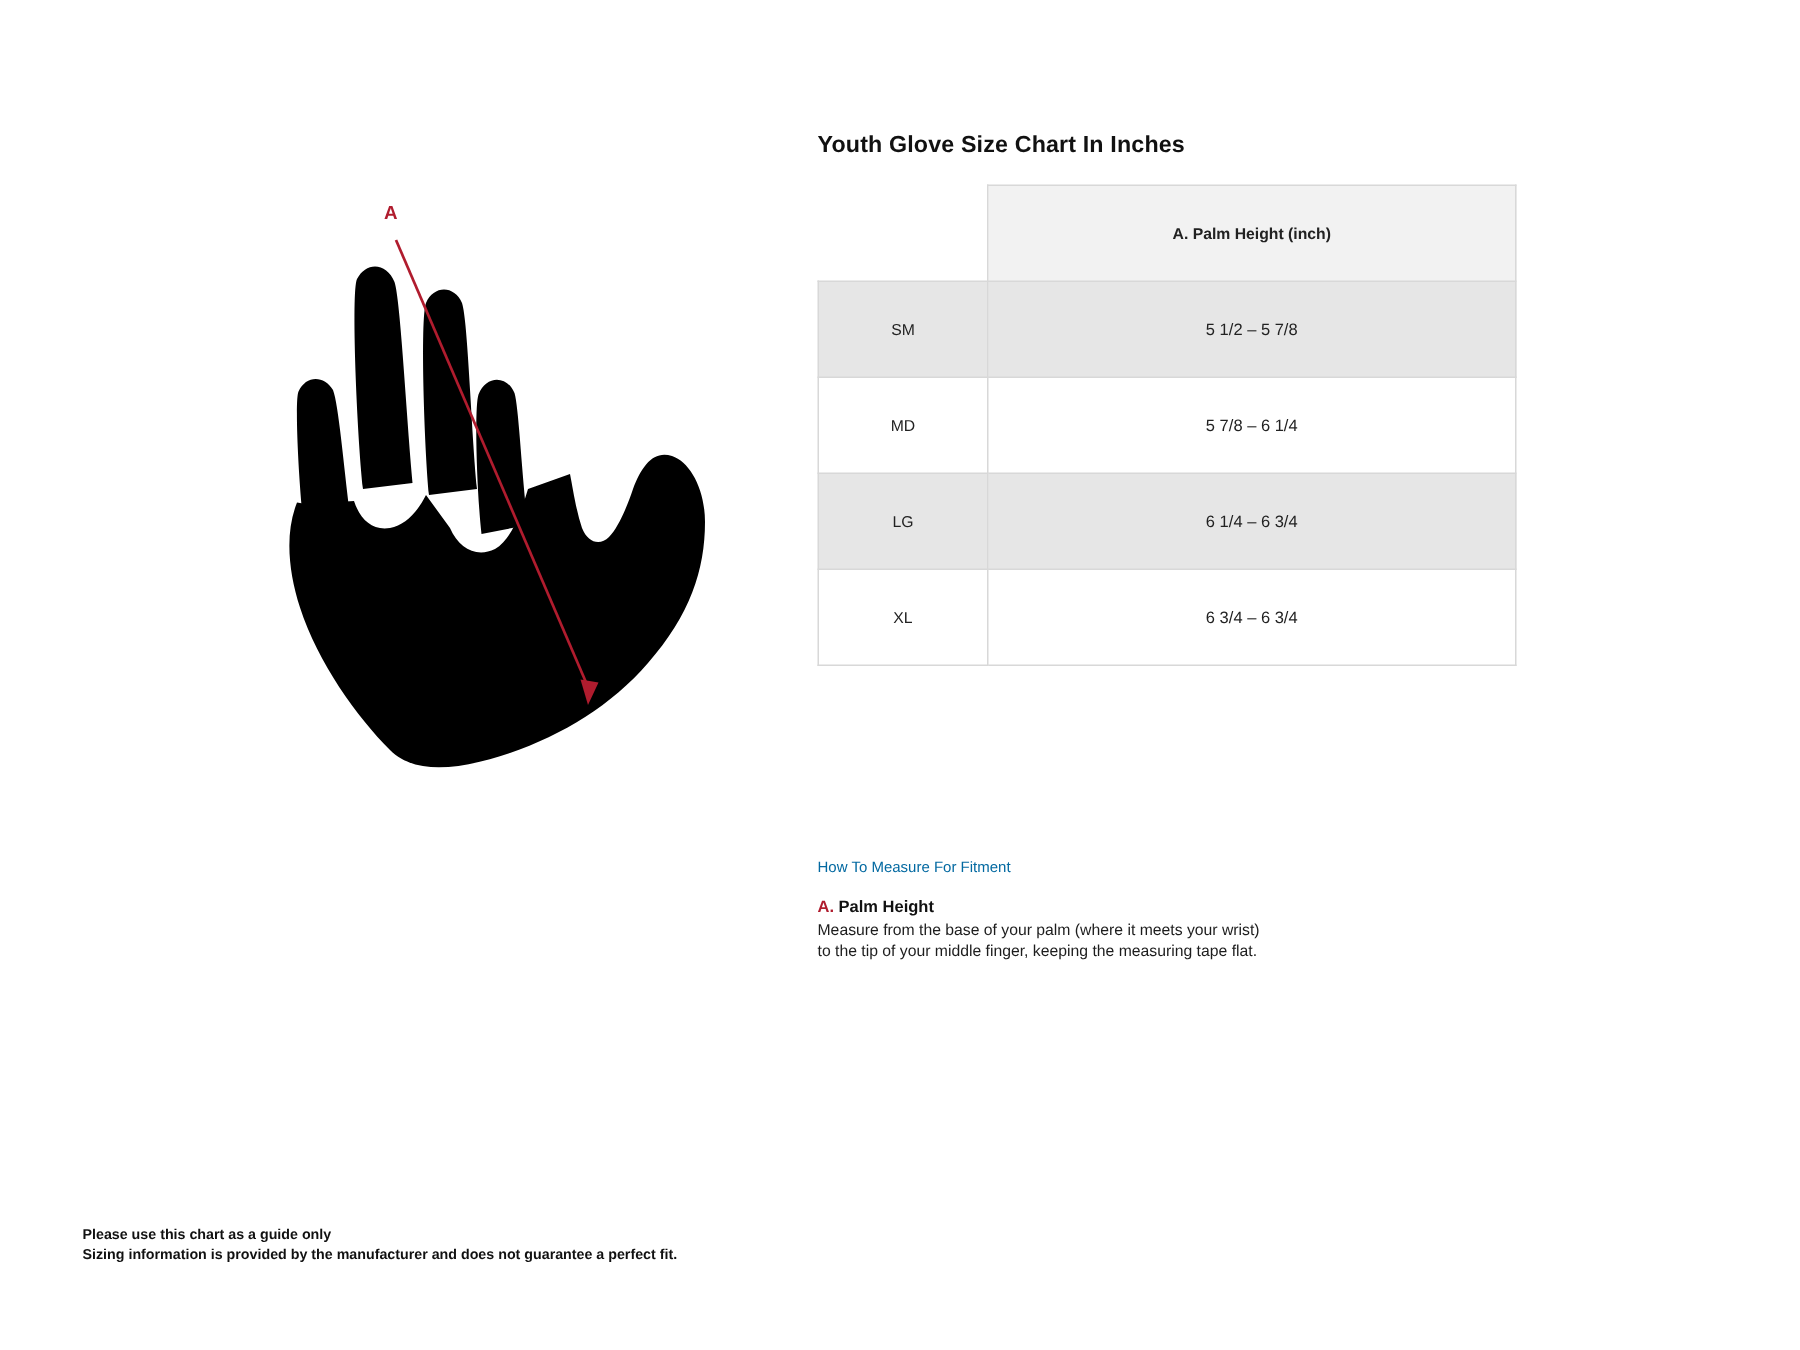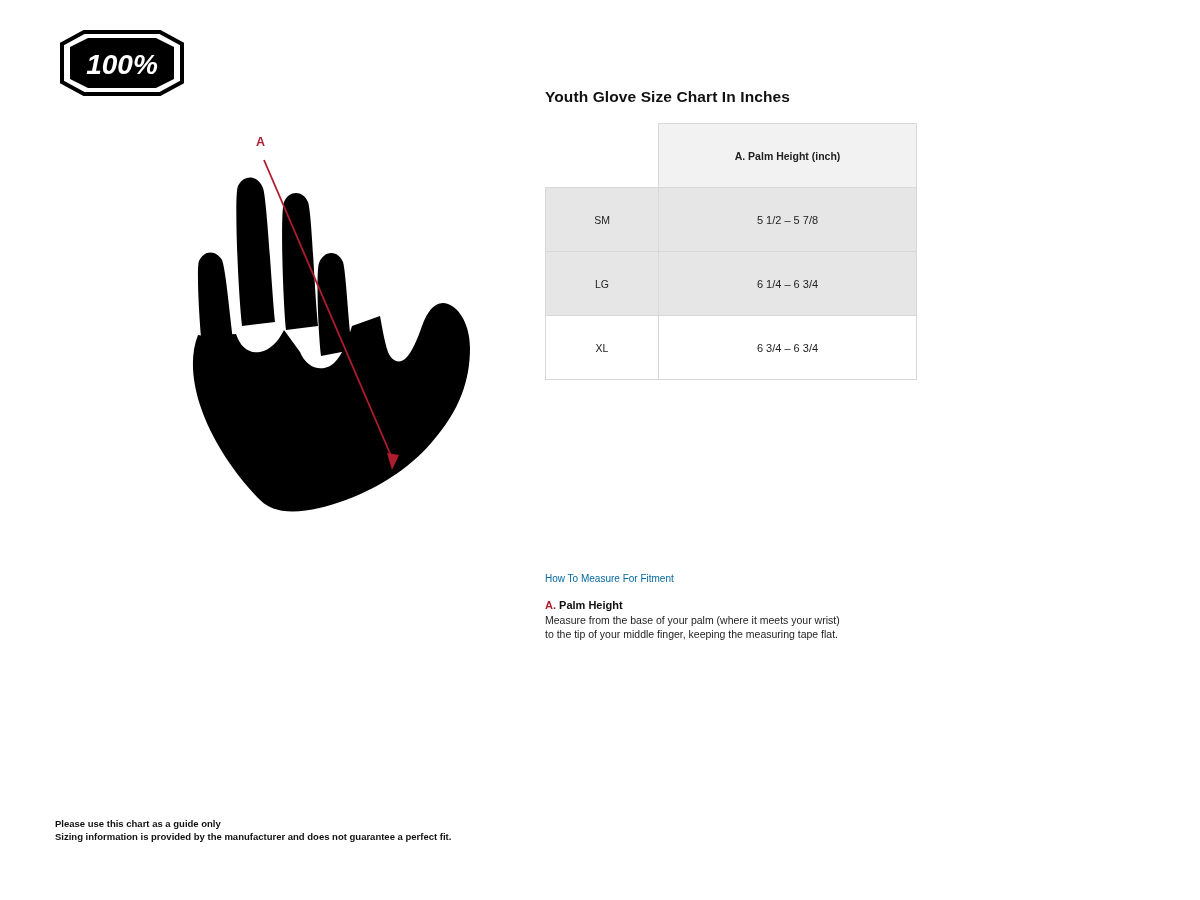--- a/index.html
+++ b/index.html
@@ -52,21 +52,21 @@
     font-size: 15.5px;
     font-weight: bold;
     color: #111111;
     letter-spacing: 0.1px;
   }
 
   table.size-chart {
     position: absolute;
     left: 545px;
     top: 123px;
-    width: 372px;
+    width: 466px;
     border-collapse: collapse;
     font-size: 11px;
   }
   table.size-chart td {
     border: 1px solid #d8d8d8;
     height: 64px;
     text-align: center;
     vertical-align: middle;
     color: #222222;
     font-weight: normal;
@@ -131,27 +131,20 @@
     color: #111111;
     font-weight: bold;
   }
   .footer div { white-space: nowrap; }
 </style>
 </head>
 <body>
 
 <div class="page">
 
-  <div class="logo">
-    <svg width="128" height="78" viewBox="0 0 128 78" xmlns="http://www.w3.org/2000/svg">
-      <path d="M4 14 L26 2 L102 2 L124 14 L124 52 L102 64 L26 64 L4 52 Z" fill="none" stroke="#000000" stroke-width="4"></path>
-      <path d="M12 17 L30 8 L98 8 L116 17 L116 49 L98 58 L30 58 L12 49 Z" fill="#000000"></path>
-      <text x="64" y="44" text-anchor="middle" font-family="Liberation Sans, sans-serif" font-size="28" font-weight="bold" font-style="italic" fill="#ffffff">100%</text>
-    </svg>
-  </div>
 
   <div class="label-a">A</div>
   <div class="hand-diagram">
     <svg width="380" height="400" viewBox="0 0 380 400" xmlns="http://www.w3.org/2000/svg">
 
       <g fill="#000000">
 
         <path d="M62 130 C56 120 44 120 39 131 C36 138 40 205 43 224 L74 218 C70 190 66 140 62 130 Z"></path>
 
         <path d="M103 58 C98 45 84 44 78 56 C74 64 78 160 82 196 L115 192 C111 150 107 70 103 58 Z"></path>
@@ -192,20 +185,24 @@
   <table class="size-chart">
     <tbody>
       <tr>
         <td class="corner"></td>
         <td class="head">A. Palm Height (inch)</td>
       </tr>
       <tr class="shaded">
         <td class="sizecell">SM</td>
         <td>5 1/2 – 5 7/8</td>
       </tr>
+      <tr>
+        <td class="sizecell">MD</td>
+        <td>5 7/8 – 6 1/4</td>
+      </tr>
       <tr class="shaded">
         <td class="sizecell">LG</td>
         <td>6 1/4 – 6 3/4</td>
       </tr>
       <tr>
         <td class="sizecell">XL</td>
         <td>6 3/4 – 6 3/4</td>
       </tr>
     </tbody>
   </table>

